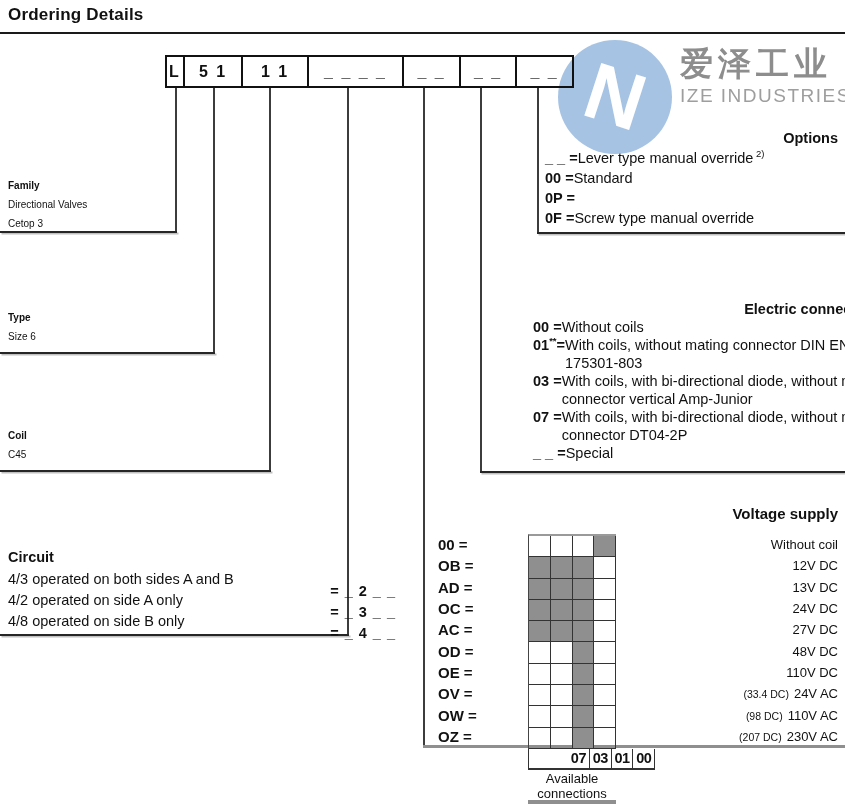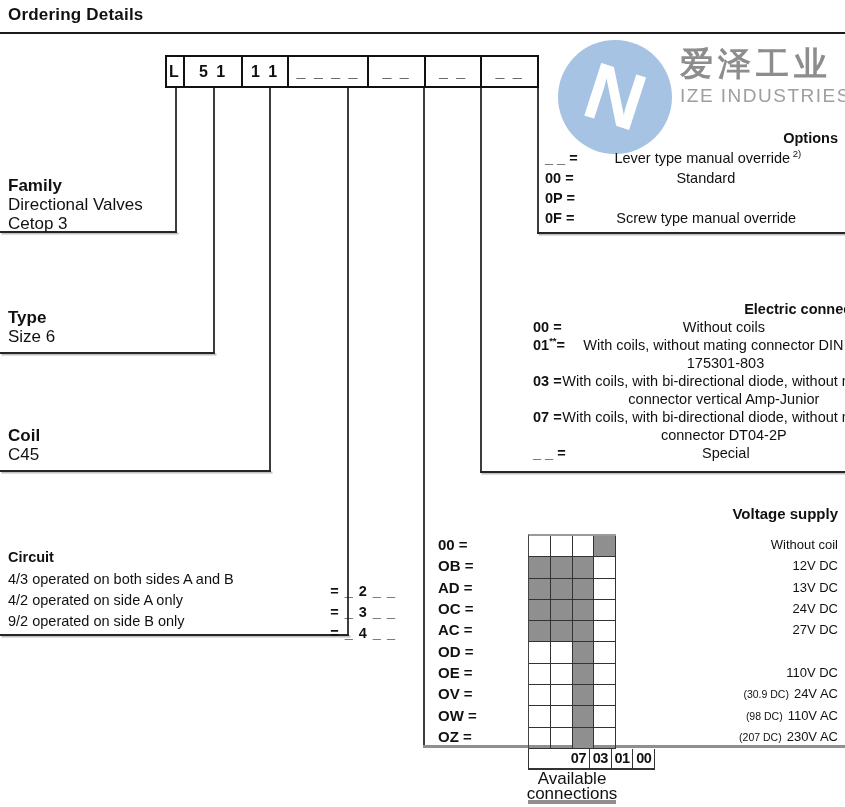--- a/index.html
+++ b/index.html
@@ -21,61 +21,61 @@
   #code-boxes { position:absolute; left:165px; top:55px; display:flex; z-index:2; }
   .code-box { height:33px; box-sizing:border-box; border:2px solid #111; display:flex; align-items:center; justify-content:center;
               font-size:16px; font-weight:bold; letter-spacing:2px; background:transparent; }
 
   
   .vline { position:absolute; width:2px; background:#3c3c3c; z-index:1; }
   .hline { position:absolute; height:2px; background:#262626; z-index:1; box-shadow:1.5px 1.5px 0 rgba(130,130,130,0.5); }
   .grayline { position:absolute; height:3px; background:#8f8f8f; z-index:1; }
 
   
-  .sec-left { position:absolute; left:8px; font-size:17px; line-height:19px; z-index:2; }
+  .sec-left { position:absolute; left:8px; font-size:10px; line-height:19px; z-index:2; }
   .sec-title { font-weight:bold; }
 
   
   #sec-circuit { position:absolute; left:0; top:547px; width:403px; box-sizing:border-box; padding:0 7px 0 8px; font-size:14.5px; z-index:2; }
   #sec-circuit .sec-title { line-height:21px; }
   .circuit-row { display:flex; height:21px; align-items:center; }
   .circuit-label { flex:1; }
   .circuit-code { font-weight:bold; letter-spacing:1px; white-space:pre;margin-top:24px; }
 
   
   .sec-right { position:absolute; font-size:14.5px; z-index:2; }
   .sec-right-title { font-weight:bold; text-align:right; }
   #sec-options { left:539px; top:128px; width:299px; }
   #sec-options .sec-right-title { height:20px; line-height:20px; }
   .opt-row { display:flex; height:20px; align-items:center; padding-left:6px; }
   #sec-electric { left:482px; top:300px; width:356px; line-height:18px;padding-left:48px; }
   #sec-electric .sec-right-title { height:18px; line-height:18px; }
   .elec-row { display:flex; align-items:flex-start; padding-left:3px; }
   .row-code { font-weight:bold; white-space:pre; }
-  .row-label { flex:1; text-align:center; }
+  .row-label { flex:1; text-align:left; }
   sup.mark { font-size:9.5px; vertical-align:super; line-height:0; }
 
   
   #voltage-title { position:absolute; left:538px; top:505px; width:300px; text-align:right; font-weight:bold; font-size:15px; z-index:2; }
   #voltage-rows { position:absolute; left:438px; top:534px; width:400px; z-index:2; }
   .v-row { display:flex; height:21.3px; align-items:center; }
   .v-code { font-weight:bold; font-size:15px; white-space:pre; }
   .v-right { flex:1; display:flex; justify-content:flex-end; align-items:baseline; }
   .v-note { font-size:10.5px; margin-right:5px; }
   .v-label { font-size:13px; }
 
   #voltage-grid { position:absolute; left:528px; top:534px; display:grid; grid-template-columns:repeat(4,21.8px); grid-auto-rows:21.3px;
                   border-top:2px solid #9a9a9a; border-left:1px solid #444; z-index:1; }
   .gcell { border-right:1px solid #333; border-bottom:1px solid #333; box-sizing:border-box; }
   .gcell.filled { background:#8f8f8f; }
 
   #grid-footer { position:absolute; left:528px; top:749px; display:flex; border-left:1px solid #333; border-bottom:2px solid #333; z-index:2;padding-left:39px; }
   .gfoot { width:21.8px; height:19px; box-sizing:border-box; border-right:1px solid #333; font-weight:bold; font-size:14.5px; text-align:center; line-height:19px; letter-spacing:-0.5px; }
 
-  #grid-caption { position:absolute; left:523px; top:772px; width:98px; text-align:center; font-size:17px; line-height:14.5px; z-index:2; }
+  #grid-caption { position:absolute; left:523px; top:772px; width:98px; text-align:center; font-size:13px; line-height:14.5px; z-index:2; }
   #caption-rule { position:absolute; left:528px; top:800px; width:88px; height:3.5px; background:#8f8f8f; z-index:2; }
 </style>
 </head>
 <body>
 
 <div class="page">
 
   <div class="logo">
     <svg width="118" height="122" viewBox="0 0 118 122">
       <circle cx="59" cy="61" r="57" fill="#a6c3e3"></circle>
@@ -86,22 +86,22 @@
       <div class="logo-en">IZE INDUSTRIES</div>
     </div>
   </div>
 
   <h1 class="page-title">Ordering Details</h1>
   <div class="title-rule"></div>
 
   <div id="code-boxes">
       <div class="code-box" style="width: 20px;">L</div>
       <div class="code-box" style="width: 60px; margin-left: -2px;">5 1</div>
-      <div class="code-box" style="width: 48px; margin-left: -2px;">1 1</div>
-      <div class="code-box" style="width: 82px; margin-left: -2px;">_ _ _ _</div>
+      <div class="code-box" style="width: 68px; margin-left: -2px;">1 1</div>
+      <div class="code-box" style="width: 97px; margin-left: -2px;">_ _ _ _</div>
       <div class="code-box" style="width: 59px; margin-left: -2px;">_ _</div>
       <div class="code-box" style="width: 58px; margin-left: -2px;">_ _</div>
       <div class="code-box" style="width: 59px; margin-left: -2px;">_ _</div>
     </div>
 
   <div class="vline" style="left:175px; top:88px; height:145px;"></div>
   <div class="vline" style="left:213px; top:88px; height:266px;"></div>
   <div class="vline" style="left:269px; top:88px; height:384px;"></div>
   <div class="vline" style="left:347px; top:88px; height:548px;"></div>
   <div class="vline" style="left:423px; top:88px; height:658px;"></div>
@@ -137,21 +137,21 @@
     <div id="circuit-rows">
         <div class="circuit-row">
           <span class="circuit-label">4/3 operated on both sides A and B</span>
           <span class="circuit-code">= _ 2 _ _</span>
         </div>
         <div class="circuit-row">
           <span class="circuit-label">4/2 operated on side A only</span>
           <span class="circuit-code">= _ 3 _ _</span>
         </div>
         <div class="circuit-row">
-          <span class="circuit-label">9/2 operated on side B only</span>
+          <span class="circuit-label">4/8 operated on side B only</span>
           <span class="circuit-code">= _ 4 _ _</span>
         </div>
       </div>
   </div>
 
   <div class="sec-right" id="sec-options">
     <div class="sec-right-title">Options</div>
     <div id="options-rows">
         <div class="opt-row">
           <span class="row-code">_ _ =</span>
@@ -224,31 +224,34 @@
         </span>
       </div>
       <div class="v-row">
         <span class="v-code">AC =</span>
         <span class="v-right">
           <span class="v-label">27V DC</span>
         </span>
       </div>
       <div class="v-row">
         <span class="v-code">OD =</span>
+        <span class="v-right">
+          <span class="v-label">48V DC</span>
+        </span>
       </div>
       <div class="v-row">
         <span class="v-code">OE =</span>
         <span class="v-right">
           <span class="v-label">110V DC</span>
         </span>
       </div>
       <div class="v-row">
         <span class="v-code">OV =</span>
         <span class="v-right">
-          <span class="v-note">(30.9 DC)</span>
+          <span class="v-note">(33.4 DC)</span>
           <span class="v-label">24V AC</span>
         </span>
       </div>
       <div class="v-row">
         <span class="v-code">OW =</span>
         <span class="v-right">
           <span class="v-note">(98 DC)</span>
           <span class="v-label">110V AC</span>
         </span>
       </div>

